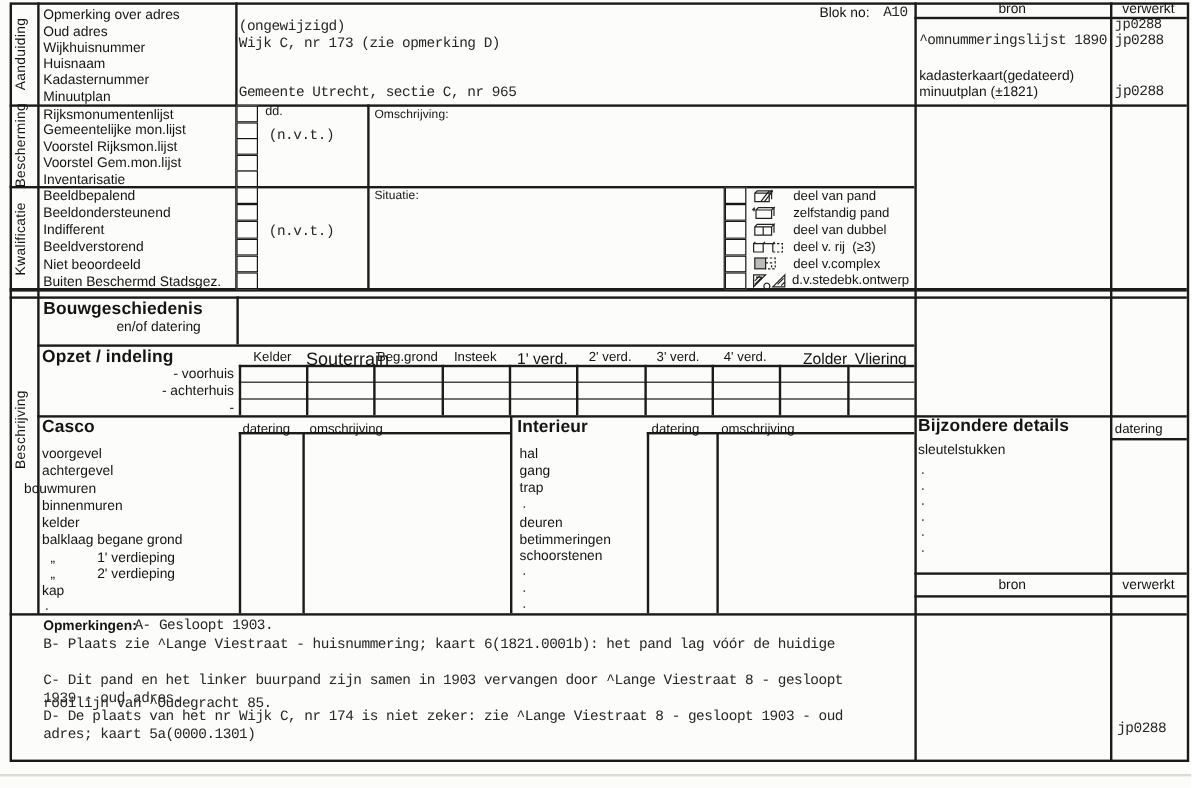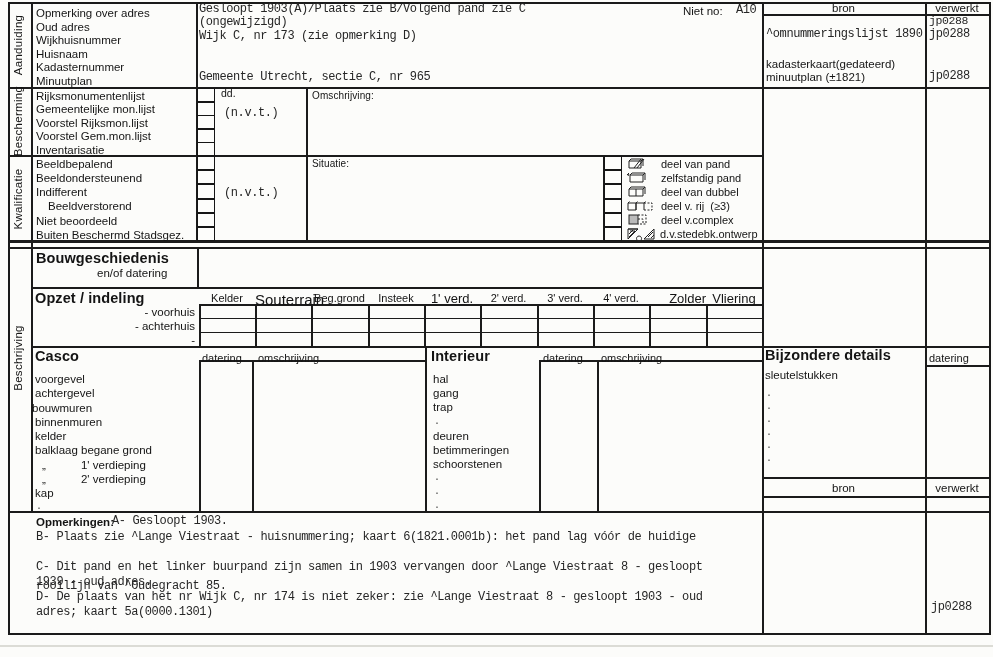--- a/index.html
+++ b/index.html
@@ -84,26 +84,25 @@
   <div class="rot" style="left:-31px;top:192px;">Kwalificatie</div>
   <div class="rot" style="left:-31px;top:351px;">Beschrijving</div>
 
   <span class="t" style="left:36px;top:7px;">Opmerking over adres</span>
   <span class="t" style="left:36px;top:21px;">Oud adres</span>
   <span class="t" style="left:36px;top:34px;">Wijkhuisnummer</span>
   <span class="t" style="left:36px;top:48px;">Huisnaam</span>
   <span class="t" style="left:36px;top:61px;">Kadasternummer</span>
   <span class="t" style="left:36px;top:75px;">Minuutplan</span>
 
-  <span class="tt" style="left:199px;top:3px;">Gesloopt 1903(A)/Plaats zie B/Volgend pand zie C</span>
   <span class="tt" style="left:199px;top:16px;">(ongewijzigd)</span>
   <span class="tt" style="left:199px;top:30px;">Wijk C, nr 173 (zie opmerking D)</span>
   <span class="tt" style="left:199px;top:71px;">Gemeente Utrecht, sectie C, nr 965</span>
 
-  <span class="t" style="left:683px;top:5px;">Niet no:</span>
+  <span class="t" style="left:683px;top:5px;">Blok no:</span>
   <span class="tt" style="left:736px;top:4px;">A10</span>
 
   <span class="t ctr" style="left:762px;top:2px;width:163px;">bron</span>
   <span class="t ctr" style="left:925px;top:2px;width:64px;">verwerkt</span>
   <span class="tt tts" style="left:929px;top:15px;">jp0288</span>
   <span class="tt" style="left:766px;top:28px;">^omnummeringslijst 1890</span>
   <span class="tt" style="left:929px;top:28px;">jp0288</span>
   <span class="t" style="left:766px;top:58px;">kadasterkaart(gedateerd)</span>
   <span class="t" style="left:766px;top:71px;">minuutplan (±1821)</span>
   <span class="tt" style="left:929px;top:70px;">jp0288</span>
@@ -119,21 +118,21 @@
   <div class="cb" style="left:197px;top:128.5px;"></div>
   <div class="cb" style="left:197px;top:142px;"></div>
   <span class="t sm" style="left:221px;top:88px;">dd.</span>
   <span class="tt" style="left:224px;top:107px;">(n.v.t.)</span>
   <span class="t hd" style="left:312px;top:90px;">Omschrijving:</span>
   <div class="field" style="left:308px;top:104px;width:452px;height:50px;"></div>
 
   <span class="t" style="left:36px;top:158px;">Beeldbepalend</span>
   <span class="t" style="left:36px;top:172px;">Beeldondersteunend</span>
   <span class="t" style="left:36px;top:186px;">Indifferent</span>
-  <span class="t" style="left:36px;top:200px;margin-left:12px;">Beeldverstorend</span>
+  <span class="t" style="left:36px;top:200px;">Beeldverstorend</span>
   <span class="t" style="left:36px;top:215px;">Niet beoordeeld</span>
   <span class="t" style="left:36px;top:229px;">Buiten Beschermd Stadsgez.</span>
   <div class="cb cbs" style="left:197px;top:156px;"></div>
   <div class="cb cbs" style="left:197px;top:170.2px;"></div>
   <div class="cb cbs" style="left:197px;top:184.4px;"></div>
   <div class="cb cbs" style="left:197px;top:198.6px;"></div>
   <div class="cb cbs" style="left:197px;top:212.8px;"></div>
   <div class="cb cbs" style="left:197px;top:227px;"></div>
   <span class="tt" style="left:224px;top:187px;">(n.v.t.)</span>
   <span class="t hd" style="left:312px;top:158px;">Situatie:</span>
@@ -208,21 +207,21 @@
   <span class="t" style="right:798px;top:306px;">- voorhuis</span>
   <span class="t" style="right:798px;top:320px;">- achterhuis</span>
   <span class="t" style="right:798px;top:334px;">-</span>
   <div class="field" style="left:199px;top:304px;width:563px;height:42px;"></div>
 
   <span class="t sec" style="left:35px;top:349px;">Casco</span>
   <span class="t" style="left:202px;top:352px;font-size:11px;">datering</span>
   <span class="t" style="left:258px;top:352px;font-size:11px;">omschrijving</span>
   <span class="t" style="left:35px;top:373px;">voorgevel</span>
   <span class="t" style="left:35px;top:387px;">achtergevel</span>
-  <span class="t" style="left:32px;top:402px;">bouwmuren</span>
+  <span class="t" style="left:20px;top:402px;">bouwmuren</span>
   <span class="t" style="left:35px;top:416px;">binnenmuren</span>
   <span class="t" style="left:35px;top:430px;">kelder</span>
   <span class="t" style="left:35px;top:444px;">balklaag begane grond</span>
   <span class="t" style="left:42px;top:459px;">„           1' verdieping</span>
   <span class="t" style="left:42px;top:473px;">„           2' verdieping</span>
   <span class="t" style="left:35px;top:487px;">kap</span>
   <span class="dot" style="left:36px;top:501px;">.</span>
   <div class="field" style="left:200px;top:361px;width:52px;height:149px;"></div>
   <div class="field" style="left:254px;top:361px;width:170px;height:149px;"></div>
 

